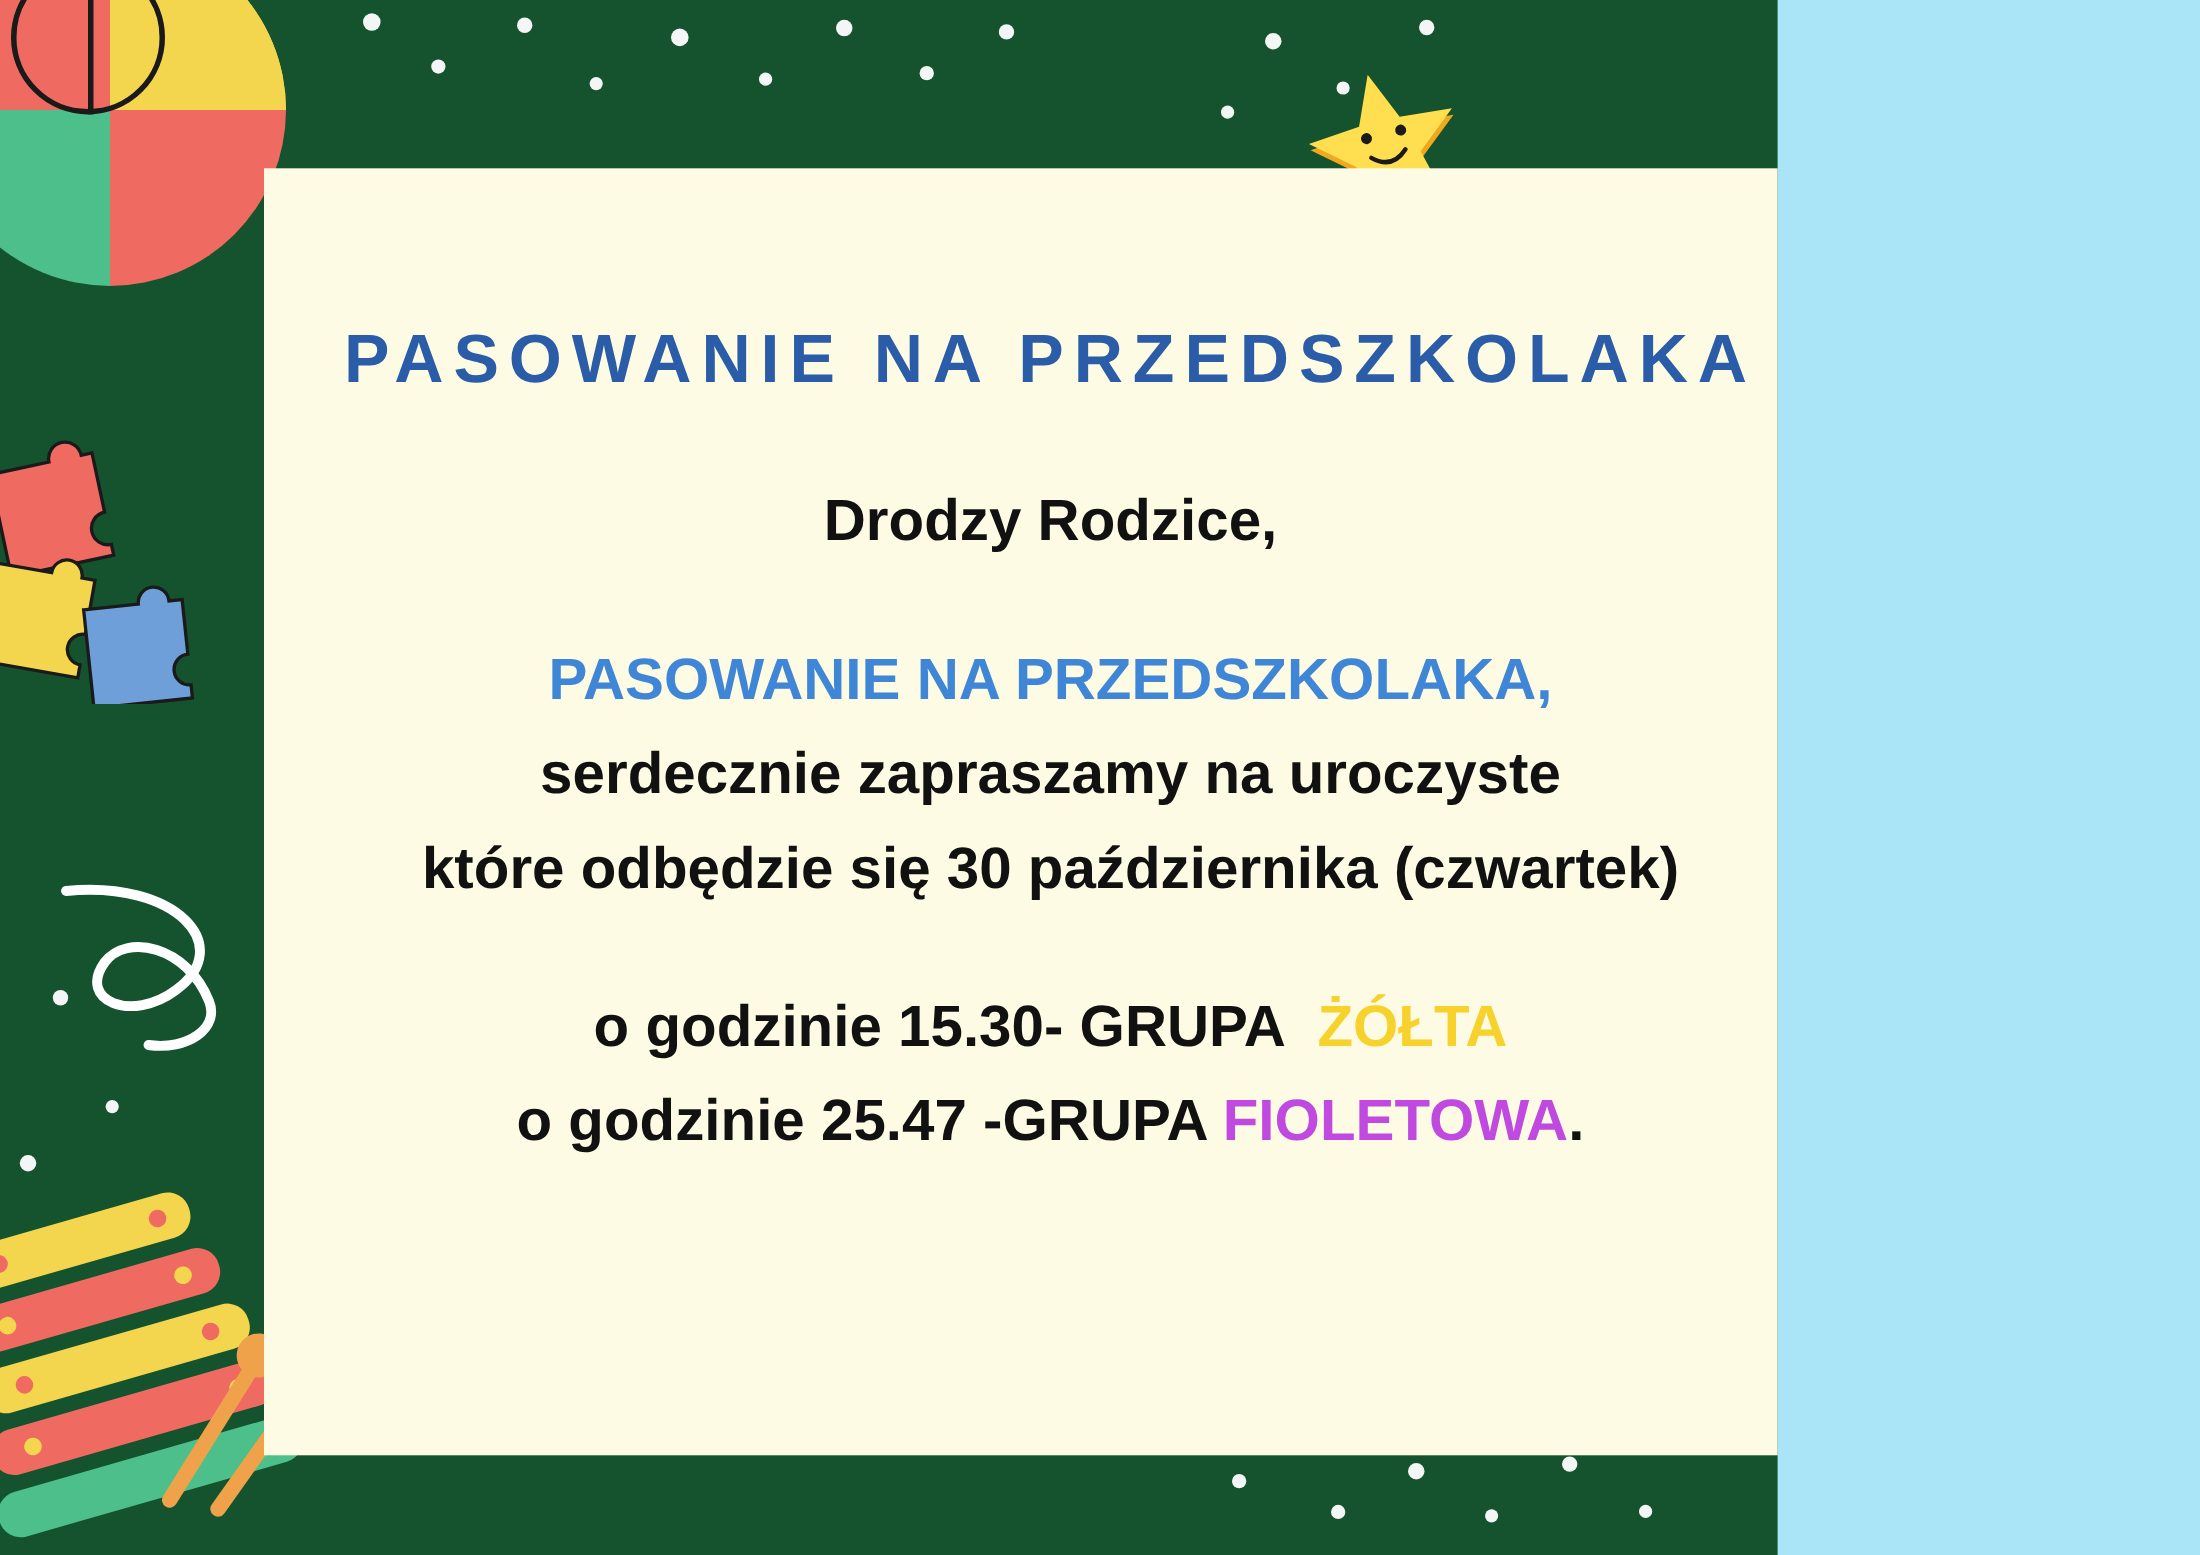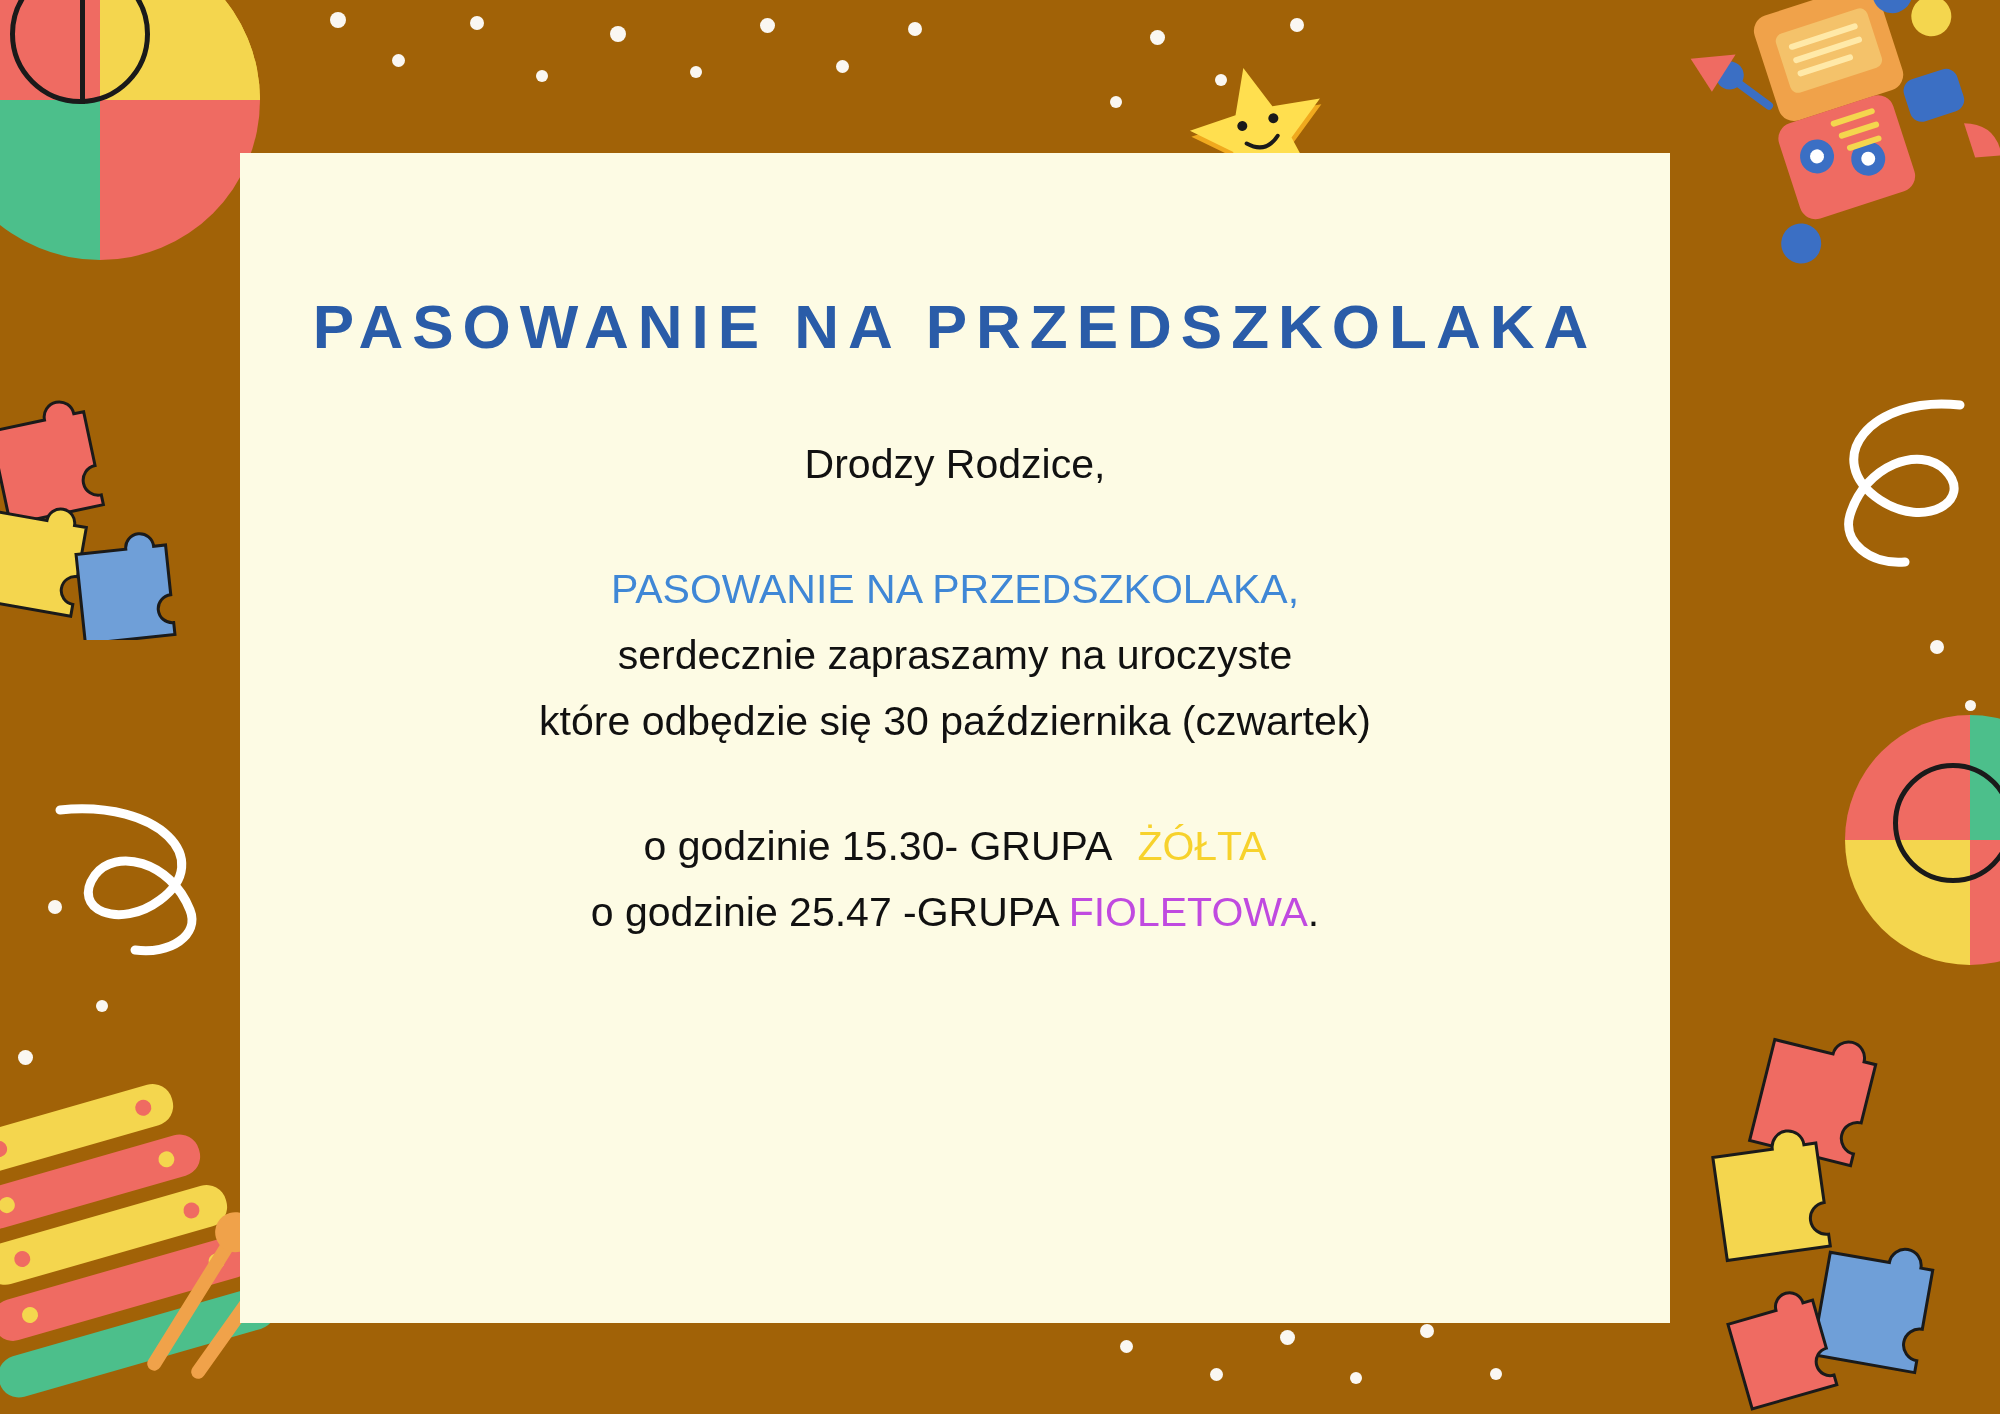--- a/index.html
+++ b/index.html
@@ -9,23 +9,23 @@
   body {
     width: 2000px;
     height: 1414px;
     overflow: hidden;
     font-family: "Liberation Sans", sans-serif;
     background: #a9e4f7;
   }
 
   .poster {
     position: relative;
-    width: 2000px;
+    width: 1616px;
     height: 1414px;
-    background: #a16207;
+    background: #14532d;
     overflow: hidden;
   }
 
   
   .dot {
     position: absolute;
     background: #ffffff;
     border-radius: 50%;
     opacity: .95;
   }
@@ -92,22 +92,22 @@
     font-size: 62px;
     font-weight: 800;
     letter-spacing: 9px;
     color: #2a5ca8;
     line-height: 1.1;
     white-space: nowrap;
   }
 
   .body-text {
     margin-top: 70px;
-    font-size: 41px;
-    font-weight: 400;
+    font-size: 53px;
+    font-weight: 700;
     color: #111111;
     line-height: 1.62;
   }
 
   .line { margin: 0; }
 
   .hl-blue   { color: #3f87d6; }
   .hl-yellow { color: #f7d22c; margin-left: 16px; }
   .hl-purple { color: #c04ae0; }
 

